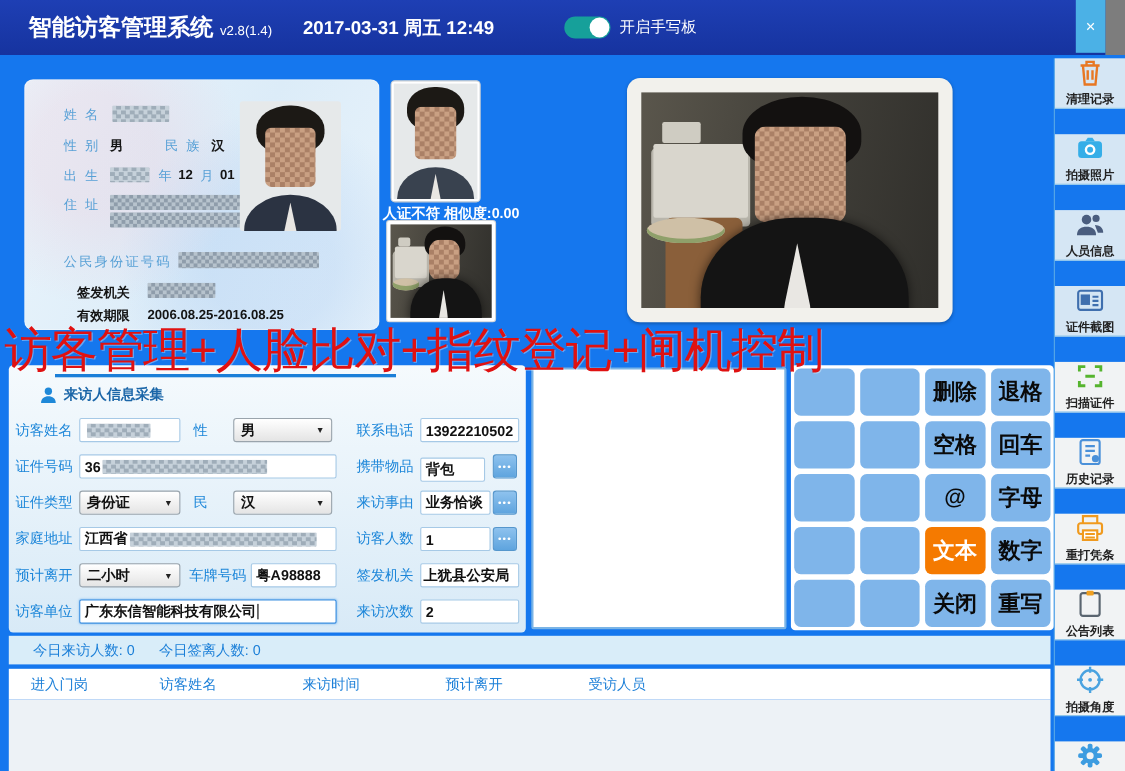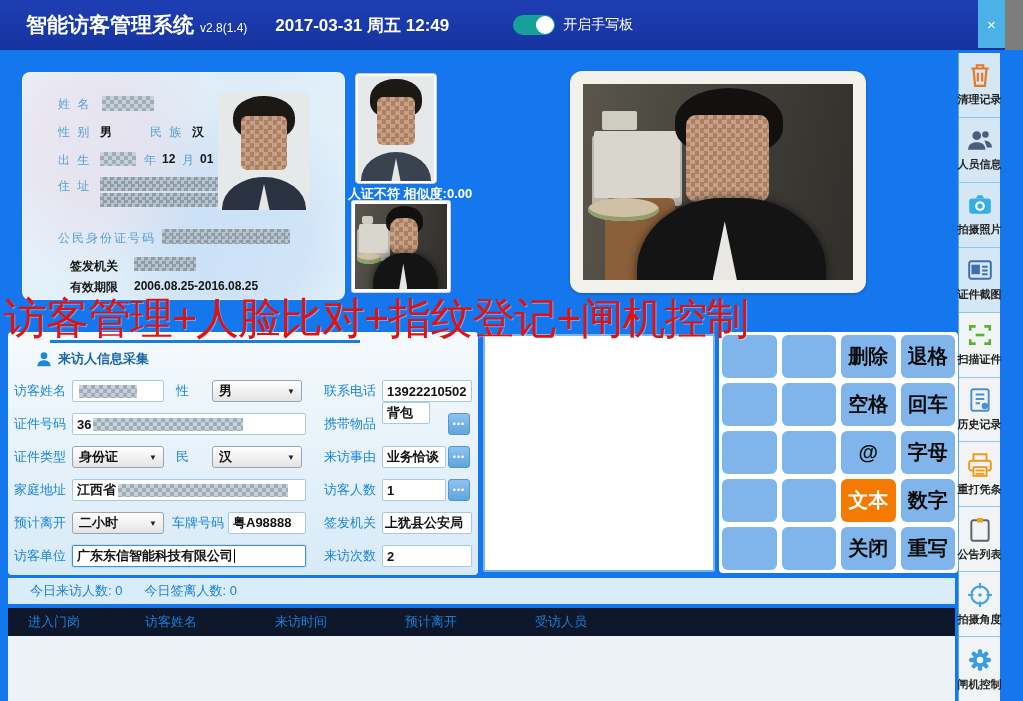--- a/index.html
+++ b/index.html
@@ -75,27 +75,27 @@
 
   
   .hw-panel { left:483px; top:334px; width:232px; height:238px; background:#fff; border:2px solid #7ab4e6; border-radius:2px; }
   .kbd { left:719px; top:332px; width:239px; height:241px; background:#fff; border-radius:4px; padding:3px; display:grid; grid-template-columns:repeat(4,1fr); grid-template-rows:repeat(5,1fr); gap:5px; }
   .key { background:linear-gradient(#8cbdec,#74adе4); background-color:#7fb5ea; border-radius:6px; display:flex; align-items:center; justify-content:center; font-size:20px; font-weight:bold; color:#0a0a0a; cursor:pointer; }
   .key.accent { background:#f57a00; color:#fff; }
 
   
   .stats-row { left:8px; top:578px; width:947px; height:26px; background:#d9edf9; color:#1b7fd8; font-size:13px; display:flex; align-items:center; }
   .stats-row span { margin-left:22px; }
-  .thead { left:8px; top:608px; width:947px; height:28px; background:#0f172a; color:#1b7fd8; font-size:13px; display:flex; align-items:center; }
+  .thead { left:8px; top:608px; width:947px; height:28px; background:#ffffff; color:#1b7fd8; font-size:13px; display:flex; align-items:center; }
   .thead .th { flex:0 0 130px; padding-left:20px; }
   .thead .th:first-child { flex:0 0 117px; }
   .tbody { left:8px; top:636px; width:947px; height:65px; background:#edf2f6; }
 
   
-  .sidebar { left:958px; top:53px; width:42px; height:648px; display:flex; flex-direction:column; border-left:1px solid #5aa9e6; }
+  .sidebar { left:958px; top:53px; width:65px; height:648px; display:flex; flex-direction:column; border-left:1px solid #5aa9e6;gap:23px; }
   .sb-item { flex:1; display:flex; flex-direction:column; align-items:center; justify-content:center; gap:4px; border-bottom:1px solid #8ec6ea; cursor:pointer; background:#f1f3f4; }
   .sb-item.blue { background:#d5e6f4; }
   .sb-item:last-child { border-bottom:none; }
   .sb-label { font-size:11px; font-weight:bold; color:#222; letter-spacing:0; white-space:nowrap; }
   .sb-item svg { width:26px; height:26px; }
 </style>
 </head>
 <body>
 
 <div class="abs topbar">
@@ -207,21 +207,21 @@
   <div class="finput" style="left:374px;top:48px;width:90px">
       <span>13922210502</span>
     </div>
 
   <span class="flabel" style="left:6px;top:81px">证件号码</span>
   <div class="finput" style="left:64px;top:81px;width:234px">
       <span>36</span>
       <span class="in-mx mx" style="max-width:150px"></span>
     </div>
   <span class="flabel" style="left:316px;top:81px">携带物品</span>
-  <div class="finput" style="left:374px;top:70px;width:48px">
+  <div class="finput" style="left:374px;top:84px;width:59px">
       <span>背包</span>
     </div>
   <div class="morebtn" style="left:440px;top:81px">•••</div>
 
   <span class="flabel" style="left:6px;top:114px">证件类型</span>
   <div class="fsel" style="left:64px;top:114px;width:92px">
       <span>身份证</span>
       <span class="arrow">▼</span>
     </div>
   <span class="flabel" style="left:168px;top:114px">民　　族</span>
@@ -312,36 +312,36 @@
 <div class="abs sidebar">
   <div class="sb-item blue">
     <svg viewBox="0 0 24 24" fill="none" stroke="#e87722" stroke-width="2">
         <path d="M4 6h16M9 6V3h6v3"></path>
         <path d="M6 6l1.5 16h9L18 6"></path>
         <path d="M10 10v8M14 10v8"></path>
       </svg>
     <span class="sb-label">清理记录</span>
   </div>
   <div class="sb-item blue">
+    <svg viewBox="0 0 24 24">
+        <rect x="2" y="6" width="20" height="14" rx="3" fill="#35aee8"></rect>
+        <path d="M8 6l2-3h4l2 3z" fill="#35aee8"></path>
+        <circle cx="12" cy="13" r="4.5" fill="#fff"></circle>
+        <circle cx="12" cy="13" r="2.5" fill="#35aee8"></circle>
+      </svg>
+    <span class="sb-label">拍摄照片</span>
+  </div>
+  <div class="sb-item blue">
     <svg viewBox="0 0 24 24" fill="#4a5d7e">
         <circle cx="9" cy="8" r="4"></circle>
         <path d="M1 21c0-5 3.5-7 8-7s8 2 8 7z"></path>
         <circle cx="17" cy="7" r="3"></circle>
         <path d="M16 12.5c3.5.2 7 1.8 7 6.5h-4.5"></path>
       </svg>
     <span class="sb-label">人员信息</span>
-  </div>
-  <div class="sb-item blue">
-    <svg viewBox="0 0 24 24">
-        <rect x="2" y="6" width="20" height="14" rx="3" fill="#35aee8"></rect>
-        <path d="M8 6l2-3h4l2 3z" fill="#35aee8"></path>
-        <circle cx="12" cy="13" r="4.5" fill="#fff"></circle>
-        <circle cx="12" cy="13" r="2.5" fill="#35aee8"></circle>
-      </svg>
-    <span class="sb-label">拍摄照片</span>
   </div>
   <div class="sb-item blue">
     <svg viewBox="0 0 24 24" fill="none" stroke="#3f6fae" stroke-width="1.8">
         <rect x="2" y="4" width="20" height="16" rx="2"></rect>
         <rect x="5" y="8" width="6" height="7" fill="#3f6fae"></rect>
         <path d="M14 9h5M14 12.5h5M14 16h5"></path>
       </svg>
     <span class="sb-label">证件截图</span>
   </div>
   <div class="sb-item">

